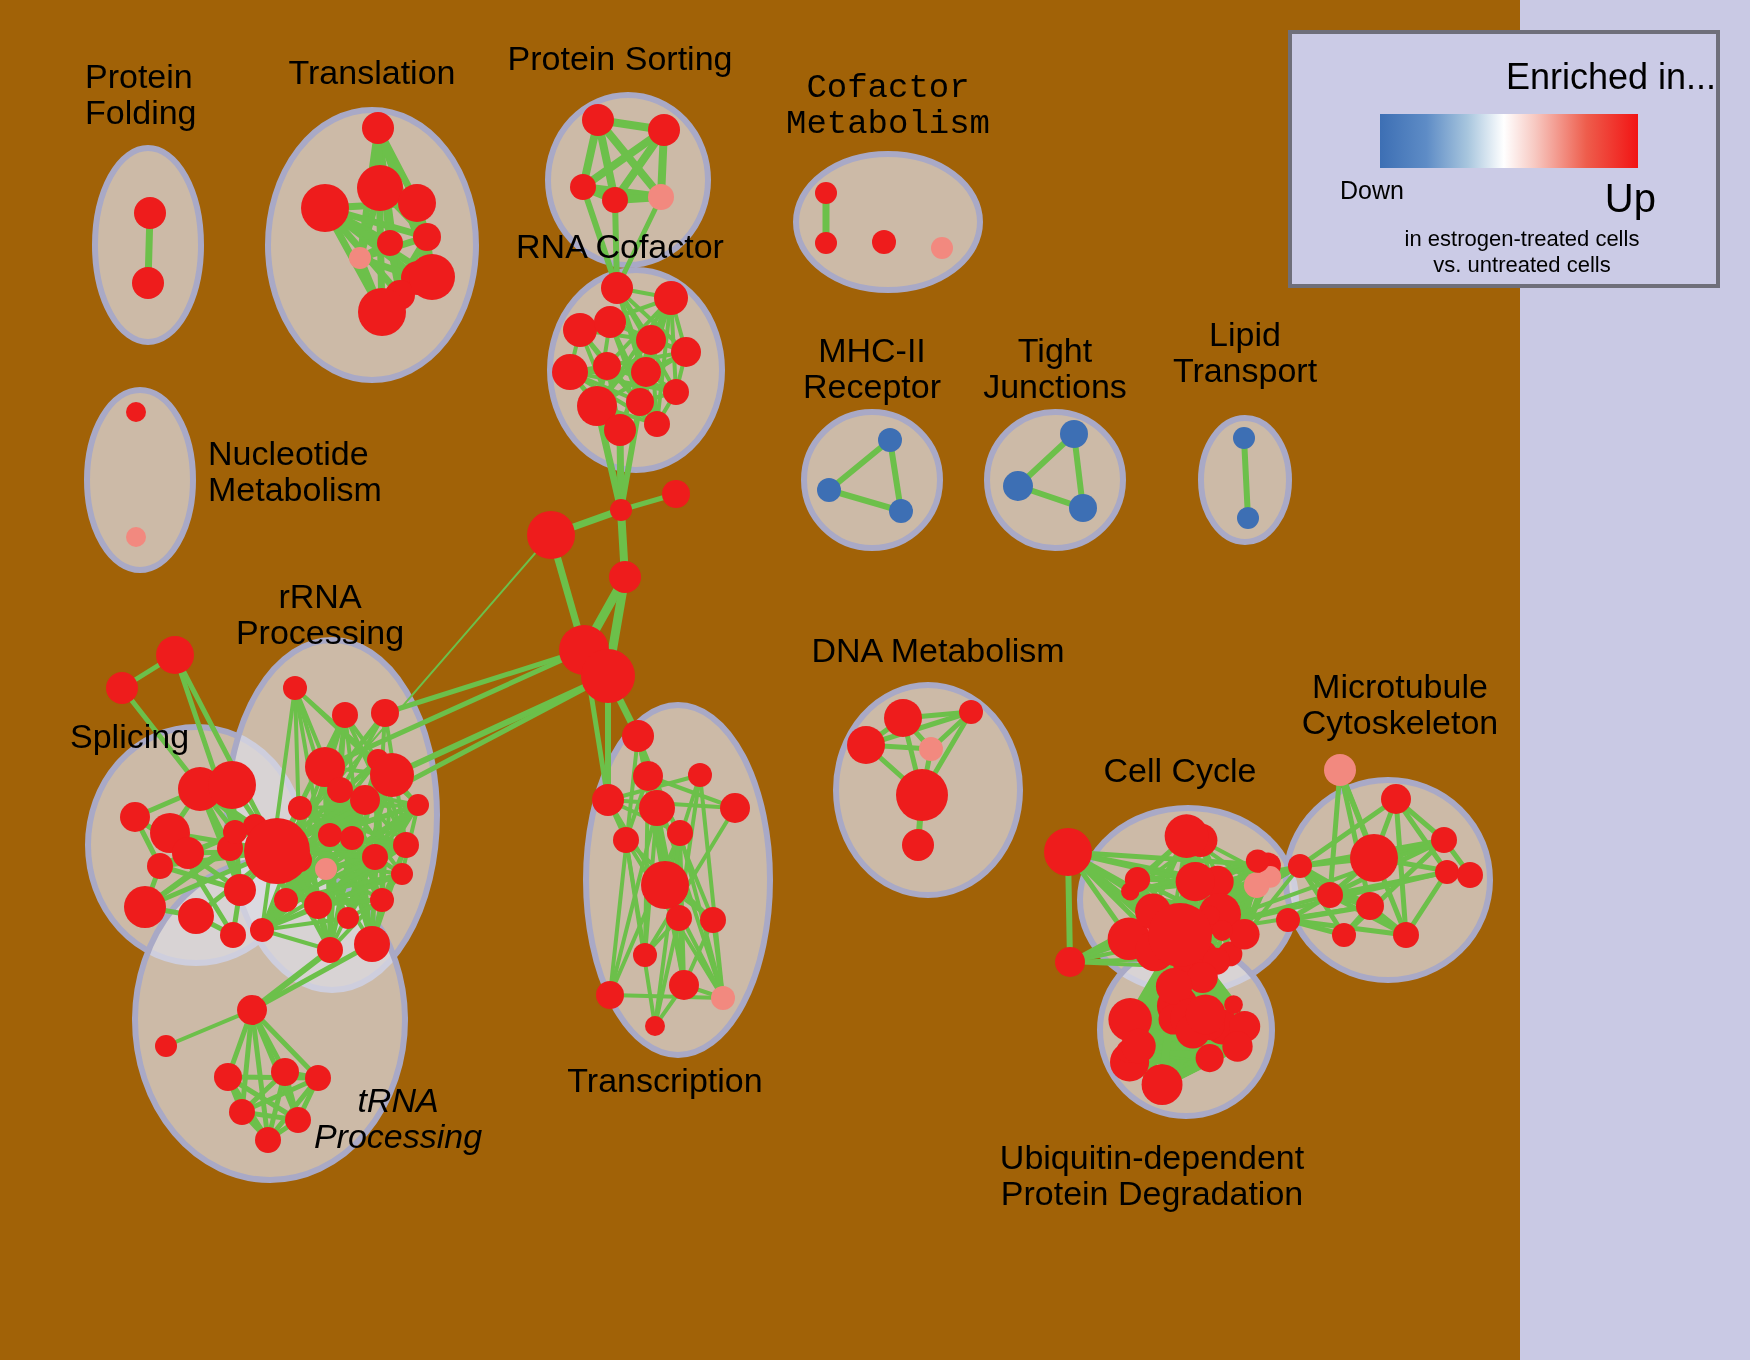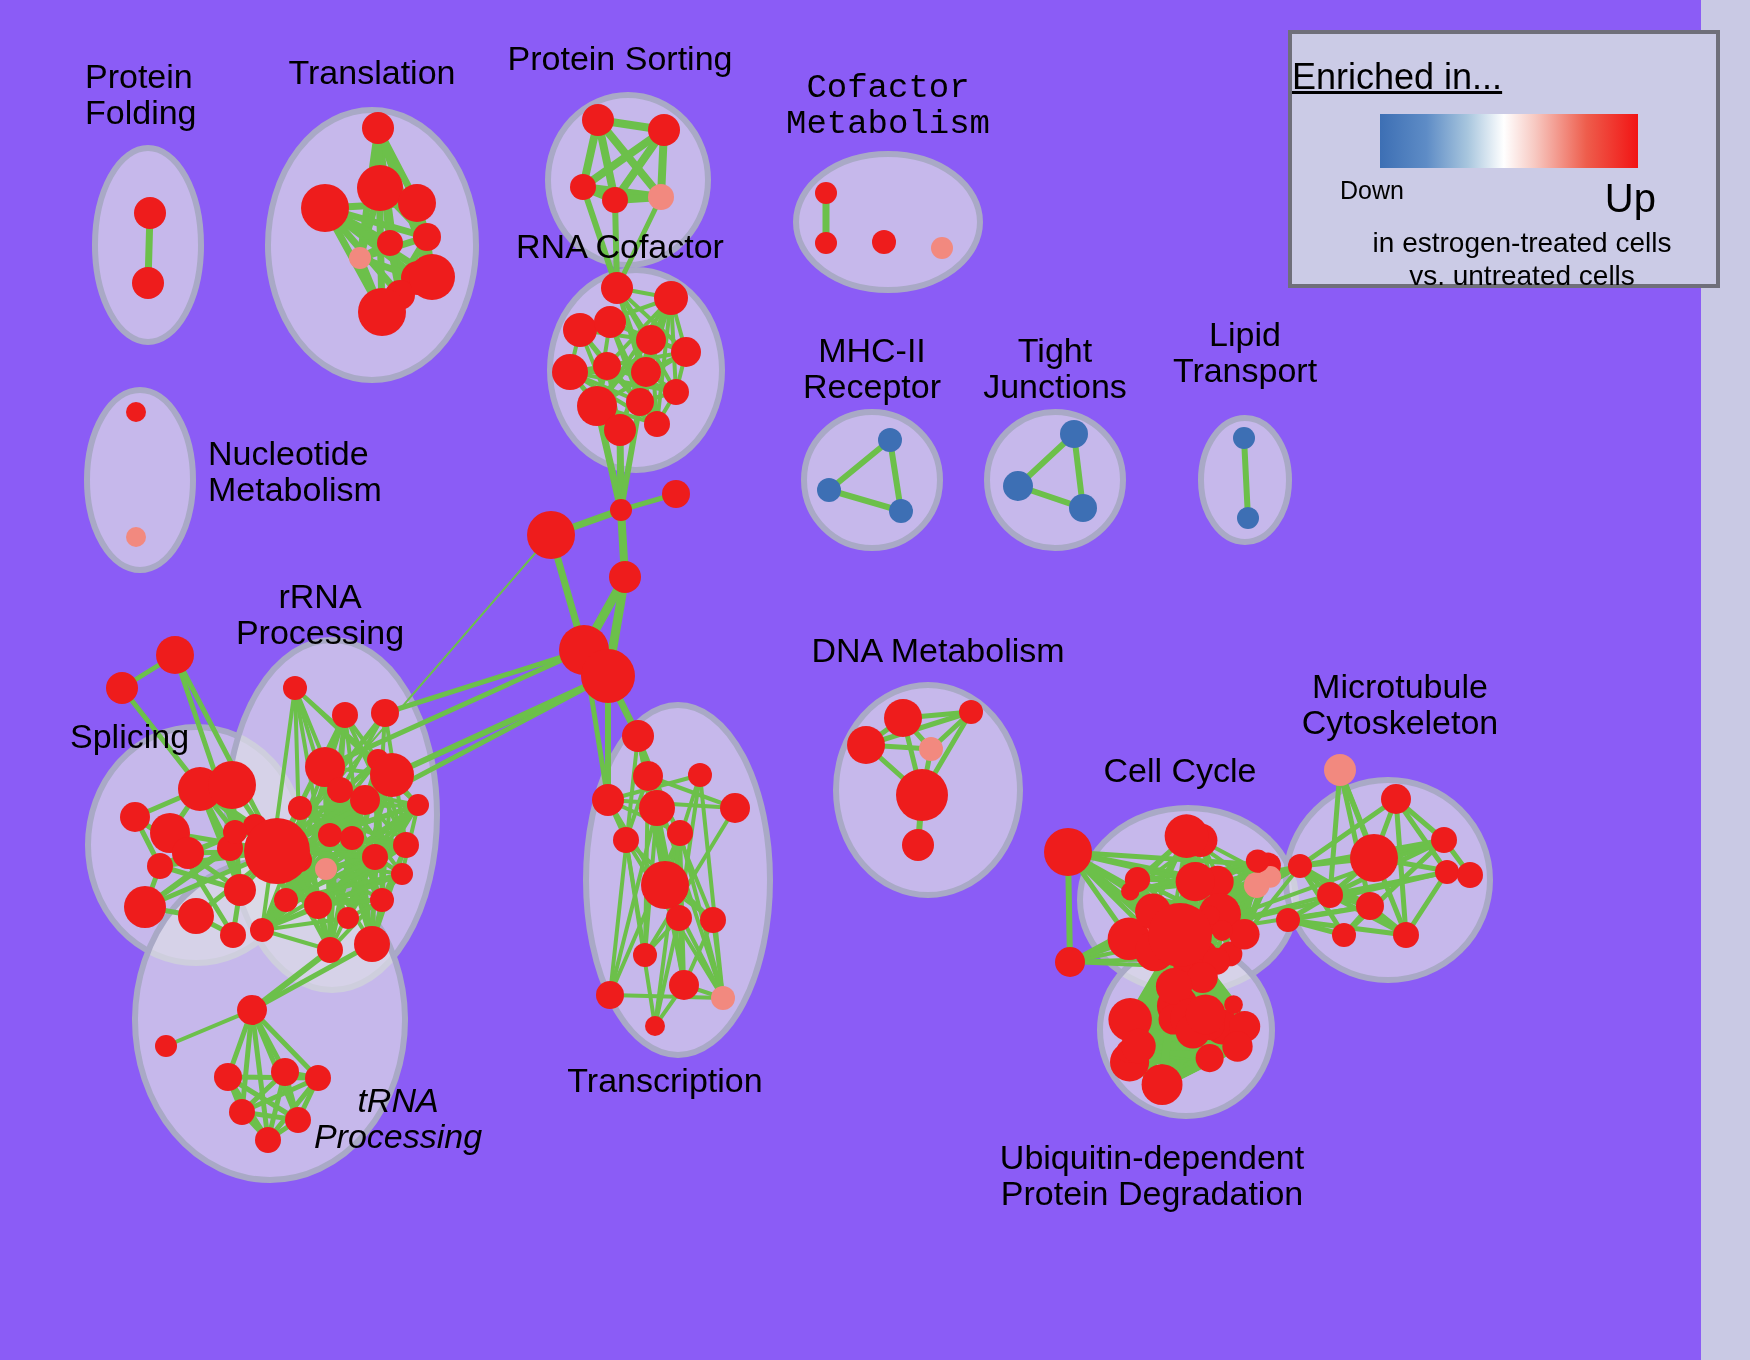--- a/index.html
+++ b/index.html
@@ -1,28 +1,28 @@
 <!DOCTYPE html>
 <html><head>
 <meta charset="utf-8">
 <style>
   html,body{margin:0;padding:0;background:#c9c9e4;}
   body{width:1750px;height:1360px;overflow:hidden;font-family:"Liberation Sans",sans-serif;}
-  #stage{position:relative;width:1701px;height:1360px;background:#8b5cf6;}
+  #stage{position:relative;width:1520px;height:1360px;background:#a16207;}
   svg#net{position:absolute;inset:0;width:1750px;height:1360px;display:block;}
   .lbl{position:absolute;color:#000;font-family:"Liberation Sans",sans-serif;font-size:34px;line-height:1.06;font-weight:400;white-space:pre;}
   .lbl.c{text-align:center;transform:translateX(-50%);}
   #legend{position:absolute;left:1288px;top:30px;width:432px;height:258px;
           border:4px solid #6f6f7a;background:#cbcbe6;box-sizing:border-box;}
-  #legend .title{position:absolute;left:0;right:0;top:22px;text-align:left;font-size:36px;color:#000;text-decoration:underline;}
+  #legend .title{position:absolute;left:0;right:0;top:22px;text-align:right;font-size:36px;color:#000;}
   #legend .bar{position:absolute;left:88px;top:80px;width:258px;height:54px;
           background:linear-gradient(to right,#3d6fb4 0%,#5e8cc6 18%,#a8c6de 34%,#ffffff 48%,#f7c9c2 60%,#ee5d4c 80%,#f21414 100%);}
   #legend .down{position:absolute;left:48px;top:142px;font-size:25px;color:#000;}
   #legend .up{position:absolute;right:60px;top:142px;font-size:40px;color:#000;}
-  #legend .sub{position:absolute;left:0;right:0;top:192px;text-align:center;font-size:28px;color:#000;line-height:1.18;padding-left:36px;}
+  #legend .sub{position:absolute;left:0;right:0;top:192px;text-align:center;font-size:22px;color:#000;line-height:1.18;padding-left:36px;}
 </style>
 </head>
 <body>
 
 <div id="stage">
   <svg id="net" viewBox="0 0 1750 1360">
       <g>
         <ellipse cx="148" cy="245" rx="53" ry="97" fill="#dcdce6" fill-opacity="0.72" stroke="#a9a9c6" stroke-width="6"></ellipse>
         <ellipse cx="372" cy="245" rx="104" ry="135" fill="#dcdce6" fill-opacity="0.72" stroke="#a9a9c6" stroke-width="6"></ellipse>
         <ellipse cx="628" cy="180" rx="80" ry="85" fill="#dcdce6" fill-opacity="0.72" stroke="#a9a9c6" stroke-width="6"></ellipse>

